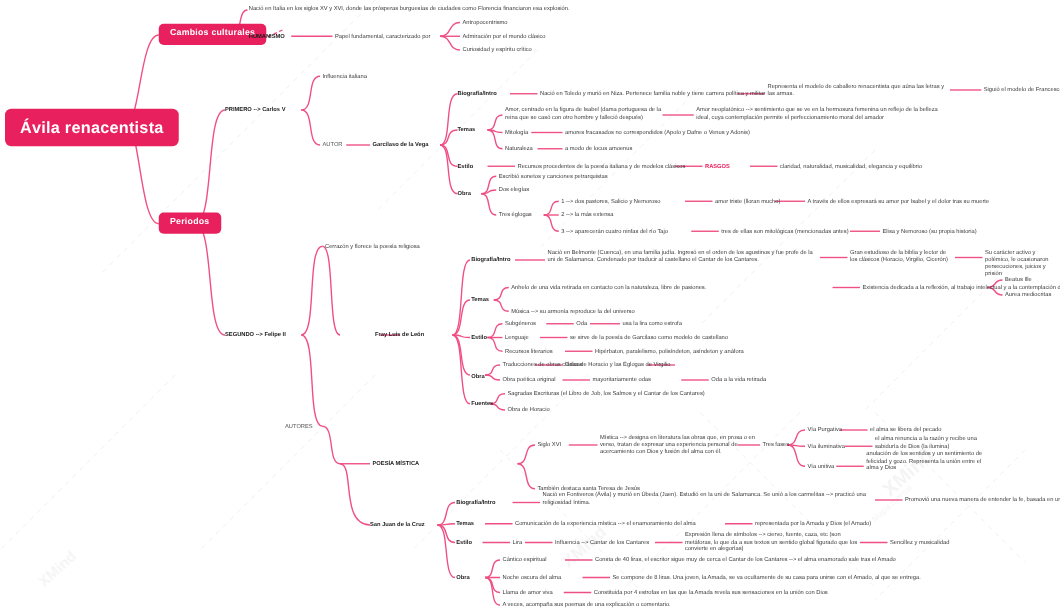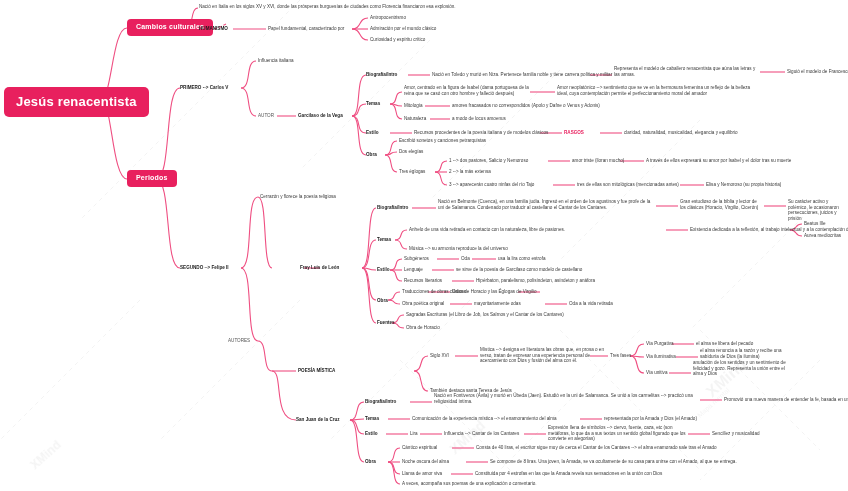--- a/index.html
+++ b/index.html
@@ -169,21 +169,21 @@
       <path d="M388 462 C397 462 391 448 400 448"></path>
       <path d="M388 462 C397 462 391 462 400 462"></path>
       <path d="M388 462 C397 462 391 474 400 474"></path>
       <path d="M388 462 C397 462 391 484 400 484"></path>
       <path d="M452 448 L474 448"></path>
       <path d="M466 462 L488 462"></path>
       <path d="M451 474 L473 474"></path>
     </g>
   </svg>
 
-  <div class="node root" style="left:4px;top:87px;">Jesús renacentista</div>
+  <div class="node root" style="left:4px;top:87px;">Ávila renacentista</div>
 
   <div class="node pill" style="left:127px;top:19px;">Cambios culturales</div>
   <div class="node lbl w" style="left:199px;top:4px;width:300px;">Nació en Italia en los siglos XV y XVI, donde las prósperas burguesías de ciudades como Florencia financiaron esa explosión.</div>
   <div class="node lbl b" style="left:199px;top:26px;">HUMANISMO</div>
   <div class="node lbl" style="left:268px;top:26px;">Papel fundamental, caracterizado por</div>
   <div class="node lbl" style="left:370px;top:15px;">Antropocentrismo</div>
   <div class="node lbl" style="left:370px;top:26px;">Admiración por el mundo clásico</div>
   <div class="node lbl" style="left:370px;top:37px;">Curiosidad y espíritu crítico</div>
 
   <div class="node pill" style="left:127px;top:170px;">Periodos</div>

